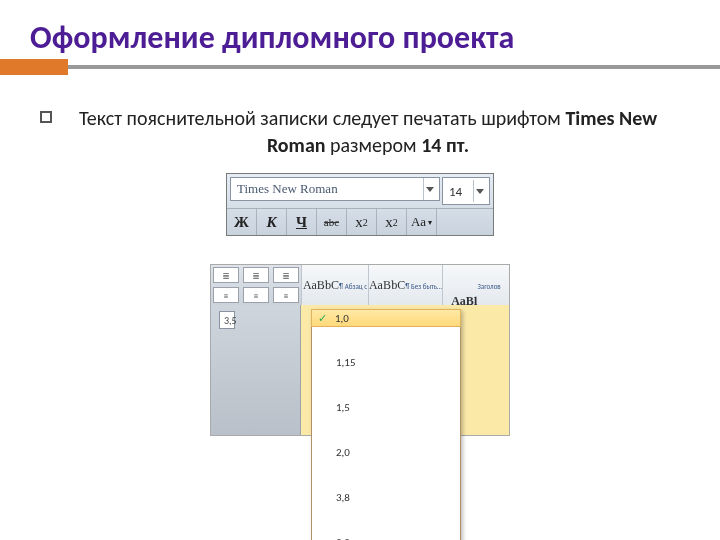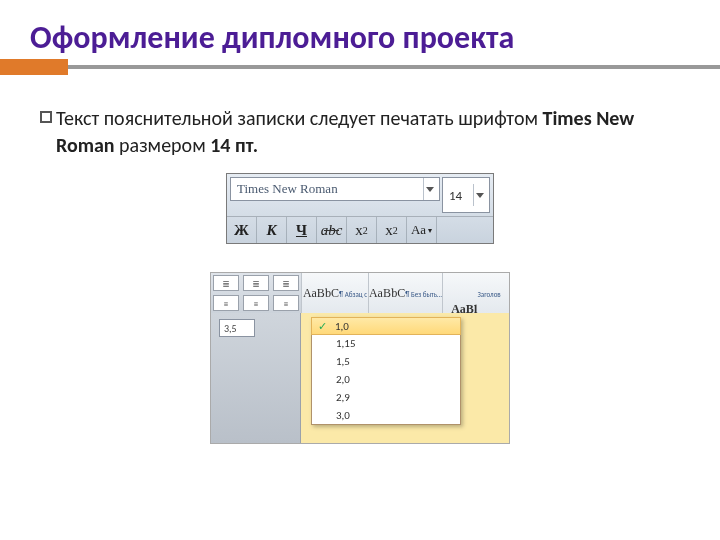--- a/index.html
+++ b/index.html
@@ -20,21 +20,21 @@
   .rule-wrap { position: relative; height: 10px; }
   .rule-gray {
     position: absolute; left: 0; right: 0; top: 0;
     height: 4px; background: #999;
   }
   .rule-orange {
     position: absolute; left: 0; top: -6px;
     width: 68px; height: 16px; background: #e07a2a;
   }
   .content { padding: 30px 40px 0 40px; }
-  .bullet-item { display: flex; gap: 4px; margin-bottom: 14px; }
+  .bullet-item { display: flex; gap: 4px; margin-bottom: 14px; text-align: center; }
   .bullet {
     width: 12px; height: 12px; border: 2px solid #555;
     flex: 0 0 12px; margin-top: 6px;
   }
   .bullet-text { font-size: 20px; color: #222; line-height: 1.35; }
   .bullet-text b { font-weight: bold; }
 
   
   .font-toolbar {
     width: 268px; margin: 4px auto 28px auto;
@@ -46,21 +46,21 @@
   .ft-font {
     display: flex; align-items: center; gap: 6px;
     background: #fff; border: 1px solid #8a93a1;
     height: 24px; margin: 3px 2px 3px 3px; padding: 0 4px 0 6px;
     font-family: "Times New Roman", serif; font-size: 13px; color: #4a5a70;
     flex: 1 1 auto;
   }
   .ft-size {
     display: flex; align-items: center; gap: 4px;
     background: #fff; border: 1px solid #8a93a1;
-    height: 36px; margin: 3px 3px 3px 0; padding: 0 4px 0 6px;
+    height: 28px; margin: 3px 3px 3px 0; padding: 0 4px 0 6px;
     font-size: 13px; color: #333; width: 48px;
   }
   .dd-arrow {
     width: 12px; height: 22px; border-left: 1px solid #bac2cc;
     display: flex; align-items: center; justify-content: center;
     margin-left: auto;
   }
   .tri {
     width: 0; height: 0; border-left: 4px solid transparent;
     border-right: 4px solid transparent; border-top: 5px solid #555;
@@ -68,21 +68,21 @@
   .ft-row2 { display: flex; height: 26px; }
   .ft-btn {
     width: 30px; display: flex; align-items: center; justify-content: center;
     font-family: "Times New Roman", serif; font-size: 15px;
     border-right: 1px solid rgba(120,130,140,.45); color: #222;
   }
   .ft-btn.bold { font-weight: bold; }
   .ft-btn.italic { font-style: italic; font-weight: bold; }
   .ft-btn.under { text-decoration: underline; font-weight: bold; }
   .strike-box { position: relative; width: 30px; }
-  .strike-box span { font-size: 15px; font-style: italic; }
+  .strike-box span { font-size: 11px; }
   .strike-box::after {
     content: ""; position: absolute; left: 7px; right: 7px; top: 50%;
     border-top: 1px solid #333;
   }
   .xsup { font-size: 10px; vertical-align: top; }
   .xsub { font-size: 10px; vertical-align: bottom; }
   .aa-arrow { font-size: 13px; }
 
   
   .style-block {
@@ -111,32 +111,32 @@
   .style-sample { font-family: Cambria, serif; font-size: 12px; color: #333; }
   .style-sample.bold { font-weight: bold; margin-top: 33px; }
   .style-label { font-size: 7px; color: #3a5a88; margin-top: 2px; white-space: nowrap; }
   .sb-body { position: relative; height: 130px; background: #fbe9a8; }
   .sb-body-left {
     position: absolute; left: 0; top: 0; bottom: 0; width: 90px;
     background: linear-gradient(#cfd5dc,#b9c0c9);
     border-right: 1px solid #9aa1ab;
   }
   .indent-box {
-    position: absolute; left: 8px; top: 6px; width: 36px; height: 18px;
+    position: absolute; left: 8px; top: 6px; width: 16px; height: 18px;
     border: 1px solid #8a93a1; background: #fff;
     font-size: 10px; padding-left: 4px; line-height: 18px; color: #444;
   }
   .spacing-menu {
     position: absolute; left: 100px; top: 4px; width: 150px;
     background: #fff; border: 1px solid #b0926a;
     box-shadow: 2px 2px 4px rgba(0,0,0,.25);
   }
   .sm-item {
     height: 18px; font-size: 11px; padding-left: 24px;
-    display: flex; align-items: center; color: #333; position: relative;
+    display: flex; align-items: center; color: #333; position: relative; margin-top: 27px;
   }
   .sm-item.sel {
     background: linear-gradient(#ffe9a6,#ffd97a);
     border: 1px solid #e2b35a; margin: -1px;
     padding-left: 23px;
   }
   .sm-check {
     position: absolute; left: 6px; top: 3px; width: 12px; height: 12px;
     color: #2a5; font-size: 11px; line-height: 12px;
   }
@@ -250,21 +250,21 @@
         <div class="sm-item">
             <span>1,15</span>
           </div>
         <div class="sm-item">
             <span>1,5</span>
           </div>
         <div class="sm-item">
             <span>2,0</span>
           </div>
         <div class="sm-item">
-            <span>2,9</span>
+            <span>3,8</span>
           </div>
         <div class="sm-item">
             <span>3,0</span>
           </div>
       </div>
     </div>
   </div>
 
 </div>
 

